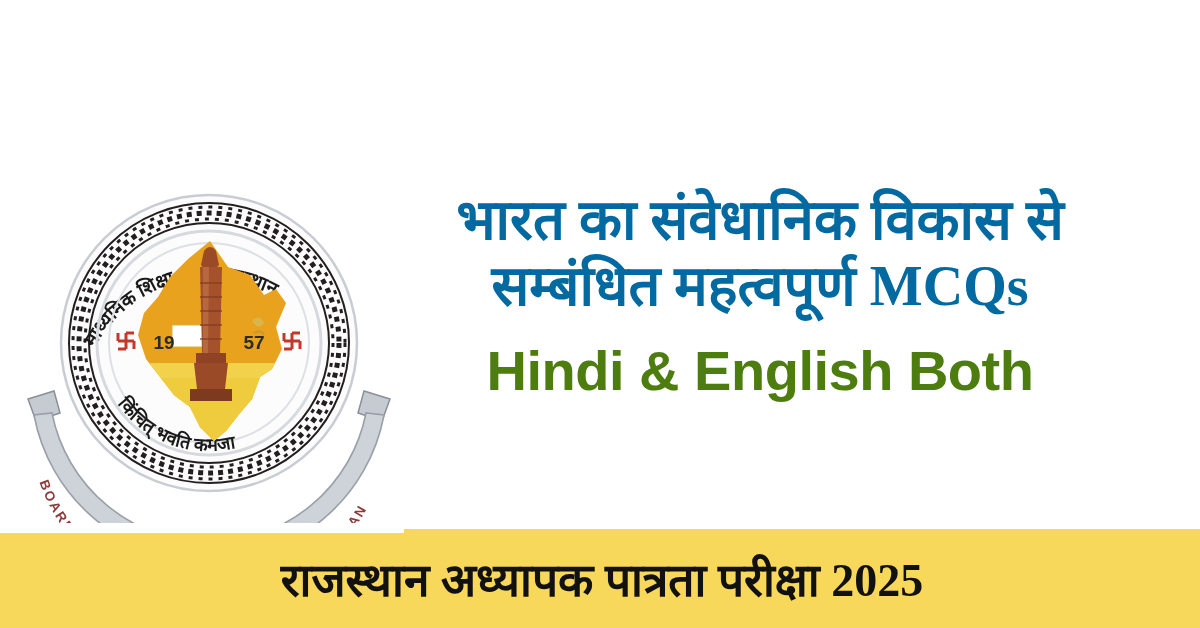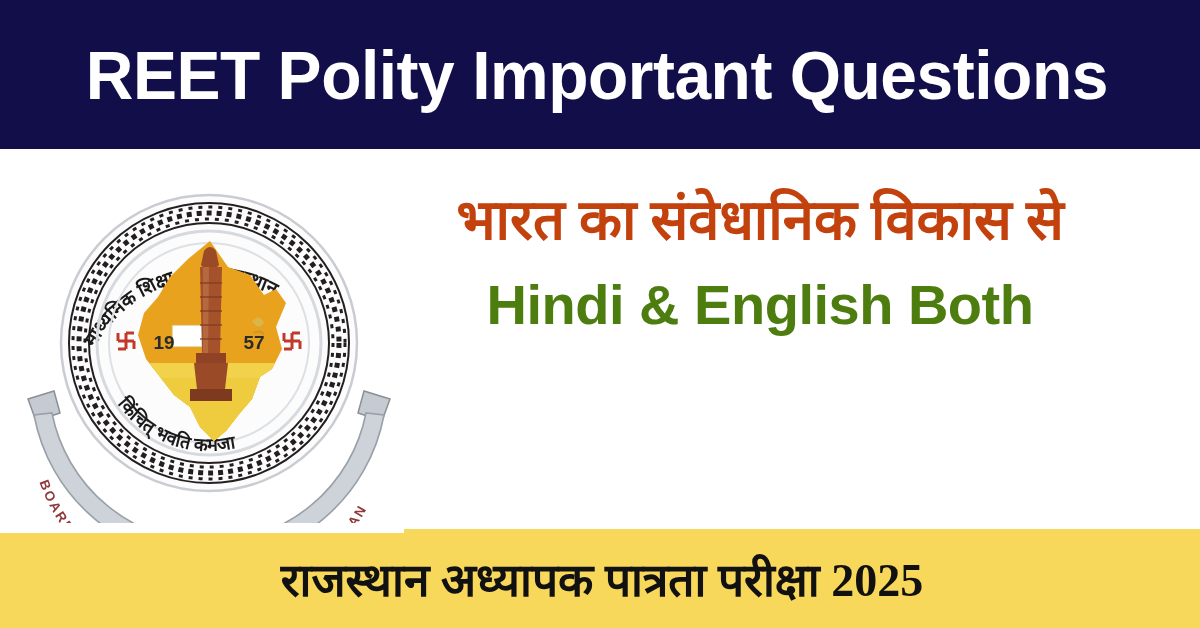--- a/index.html
+++ b/index.html
@@ -127,23 +127,20 @@
     line-height: 1;
     white-space: nowrap;
     margin-left: -28px;
   }
 </style>
 </head>
 <body>
 
 <div class="poster" style="background: rgb(255, 255, 255);">
 
-  <div class="header-bar" style="background: rgb(17, 14, 74);">
-    <div class="header-title" style="color: rgb(255, 255, 255);">REET Polity Important Questions</div>
-  </div>
 
   <div class="body-area">
 
     <div class="logo-wrap">
       <svg class="logo-svg" viewBox="0 0 390 360" xmlns="http://www.w3.org/2000/svg">
         <defs>
           <path id="ribbonArc" d="M 16 278 A 180 180 0 0 0 374 278" fill="none"></path>
           <path id="outerTextArc" d="M 75 196 A 130 130 0 0 1 315 196" fill="none"></path>
           <path id="innerTextArc" d="M 92 220 A 112 112 0 0 0 298 220" fill="none"></path>
           <clipPath id="mapClip">
@@ -220,22 +217,23 @@
         <g fill="none" stroke="#C0392B" stroke-width="3">
           <path d="M 104 178 h 16 M 112 170 v 16 M 104 178 v -8 M 120 178 v 8 M 112 170 h 8 M 112 186 h -8"></path>
         </g>
         <g fill="none" stroke="#C0392B" stroke-width="3">
           <path d="M 270 178 h 16 M 278 170 v 16 M 270 178 v -8 M 286 178 v 8 M 278 170 h 8 M 278 186 h -8"></path>
         </g>
       </svg>
     </div>
 
     <div class="headline-block">
-      <div class="hindi-title" style="color: #c2410c;">
+      <div class="hindi-title" style="color: #0369a1;">
         <span>भारत का संवेधानिक विकास से</span>
+        <span class="line2">सम्बंधित महत्वपूर्ण MCQs</span>
       </div>
       <div class="sub-title" style="color: #4d7c0f;">Hindi &amp; English Both</div>
     </div>
 
   </div>
 
   <div class="footer-left" style="background: rgb(248, 216, 91);"></div>
   <div class="footer-right" style="background: rgb(248, 216, 91);"></div>
   <div class="footer-text-wrap">
     <div class="footer-text" style="color: rgb(17, 17, 17);">राजस्थान अध्यापक पात्रता परीक्षा 2025</div>

